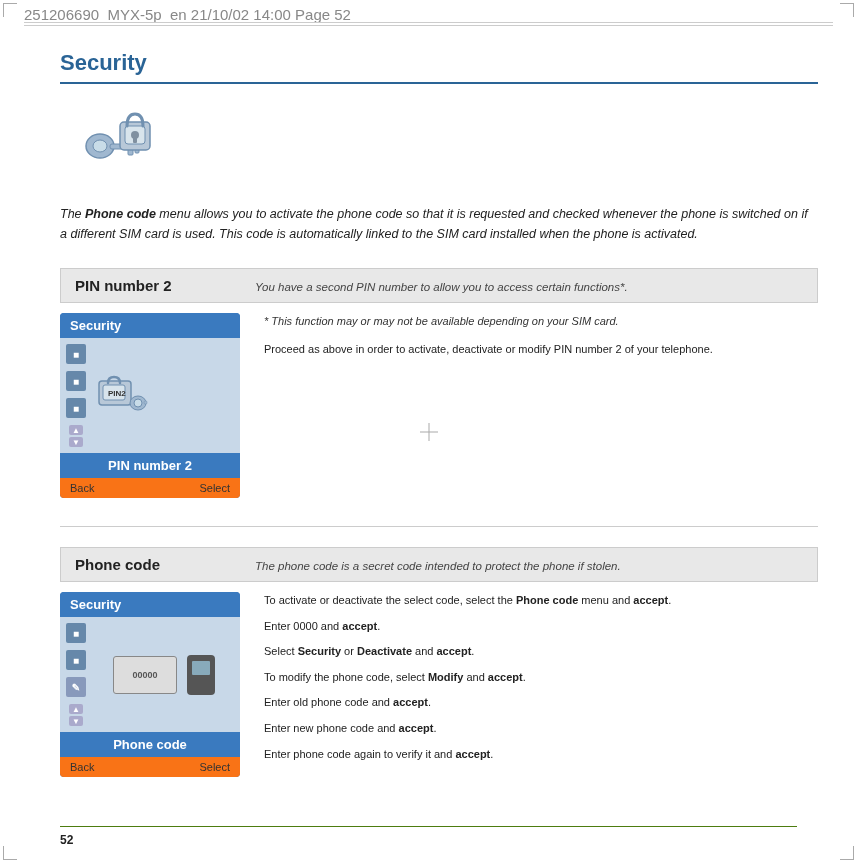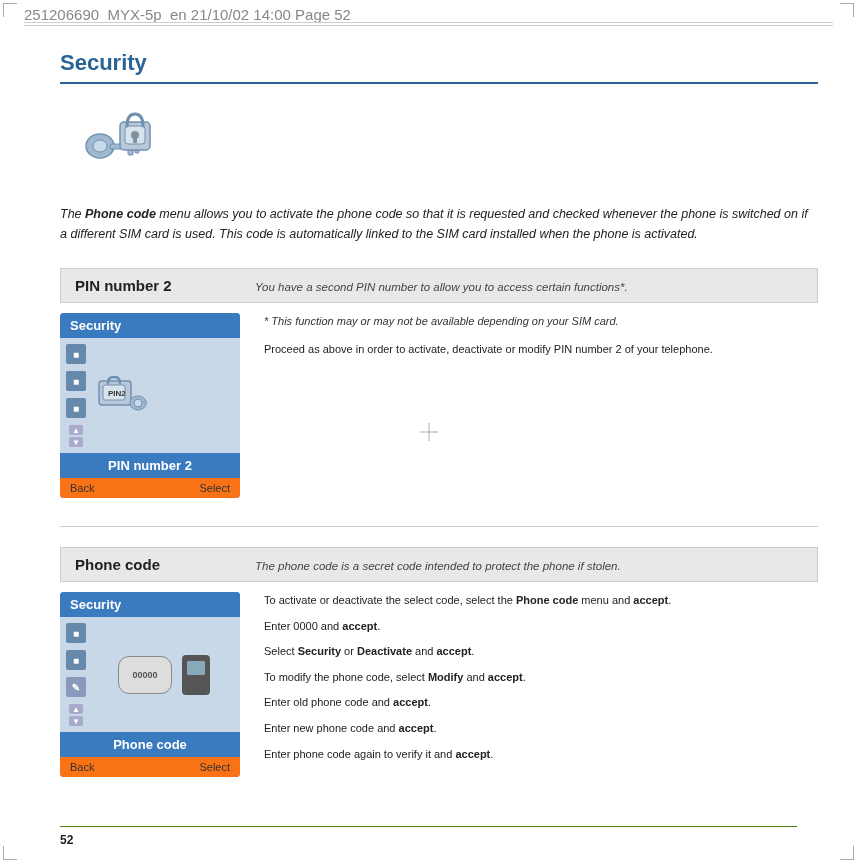--- a/index.html
+++ b/index.html
@@ -186,25 +186,25 @@
 
     .phone-center-image-pc {
       flex: 1;
       display: flex;
       flex-direction: column;
       align-items: center;
       justify-content: center;
     }
 
     .keypad-image {
-      width: 54px;
+      width: 64px;
       height: 38px;
       background: #ddd;
       border: 1px solid #888;
-      border-radius: 11px;
+      border-radius: 3px;
       display: flex;
       align-items: center;
       justify-content: center;
       font-size: 9px;
       color: #555;
       font-weight: bold;
     }
 
     .small-phone-icon {
       width: 28px;

